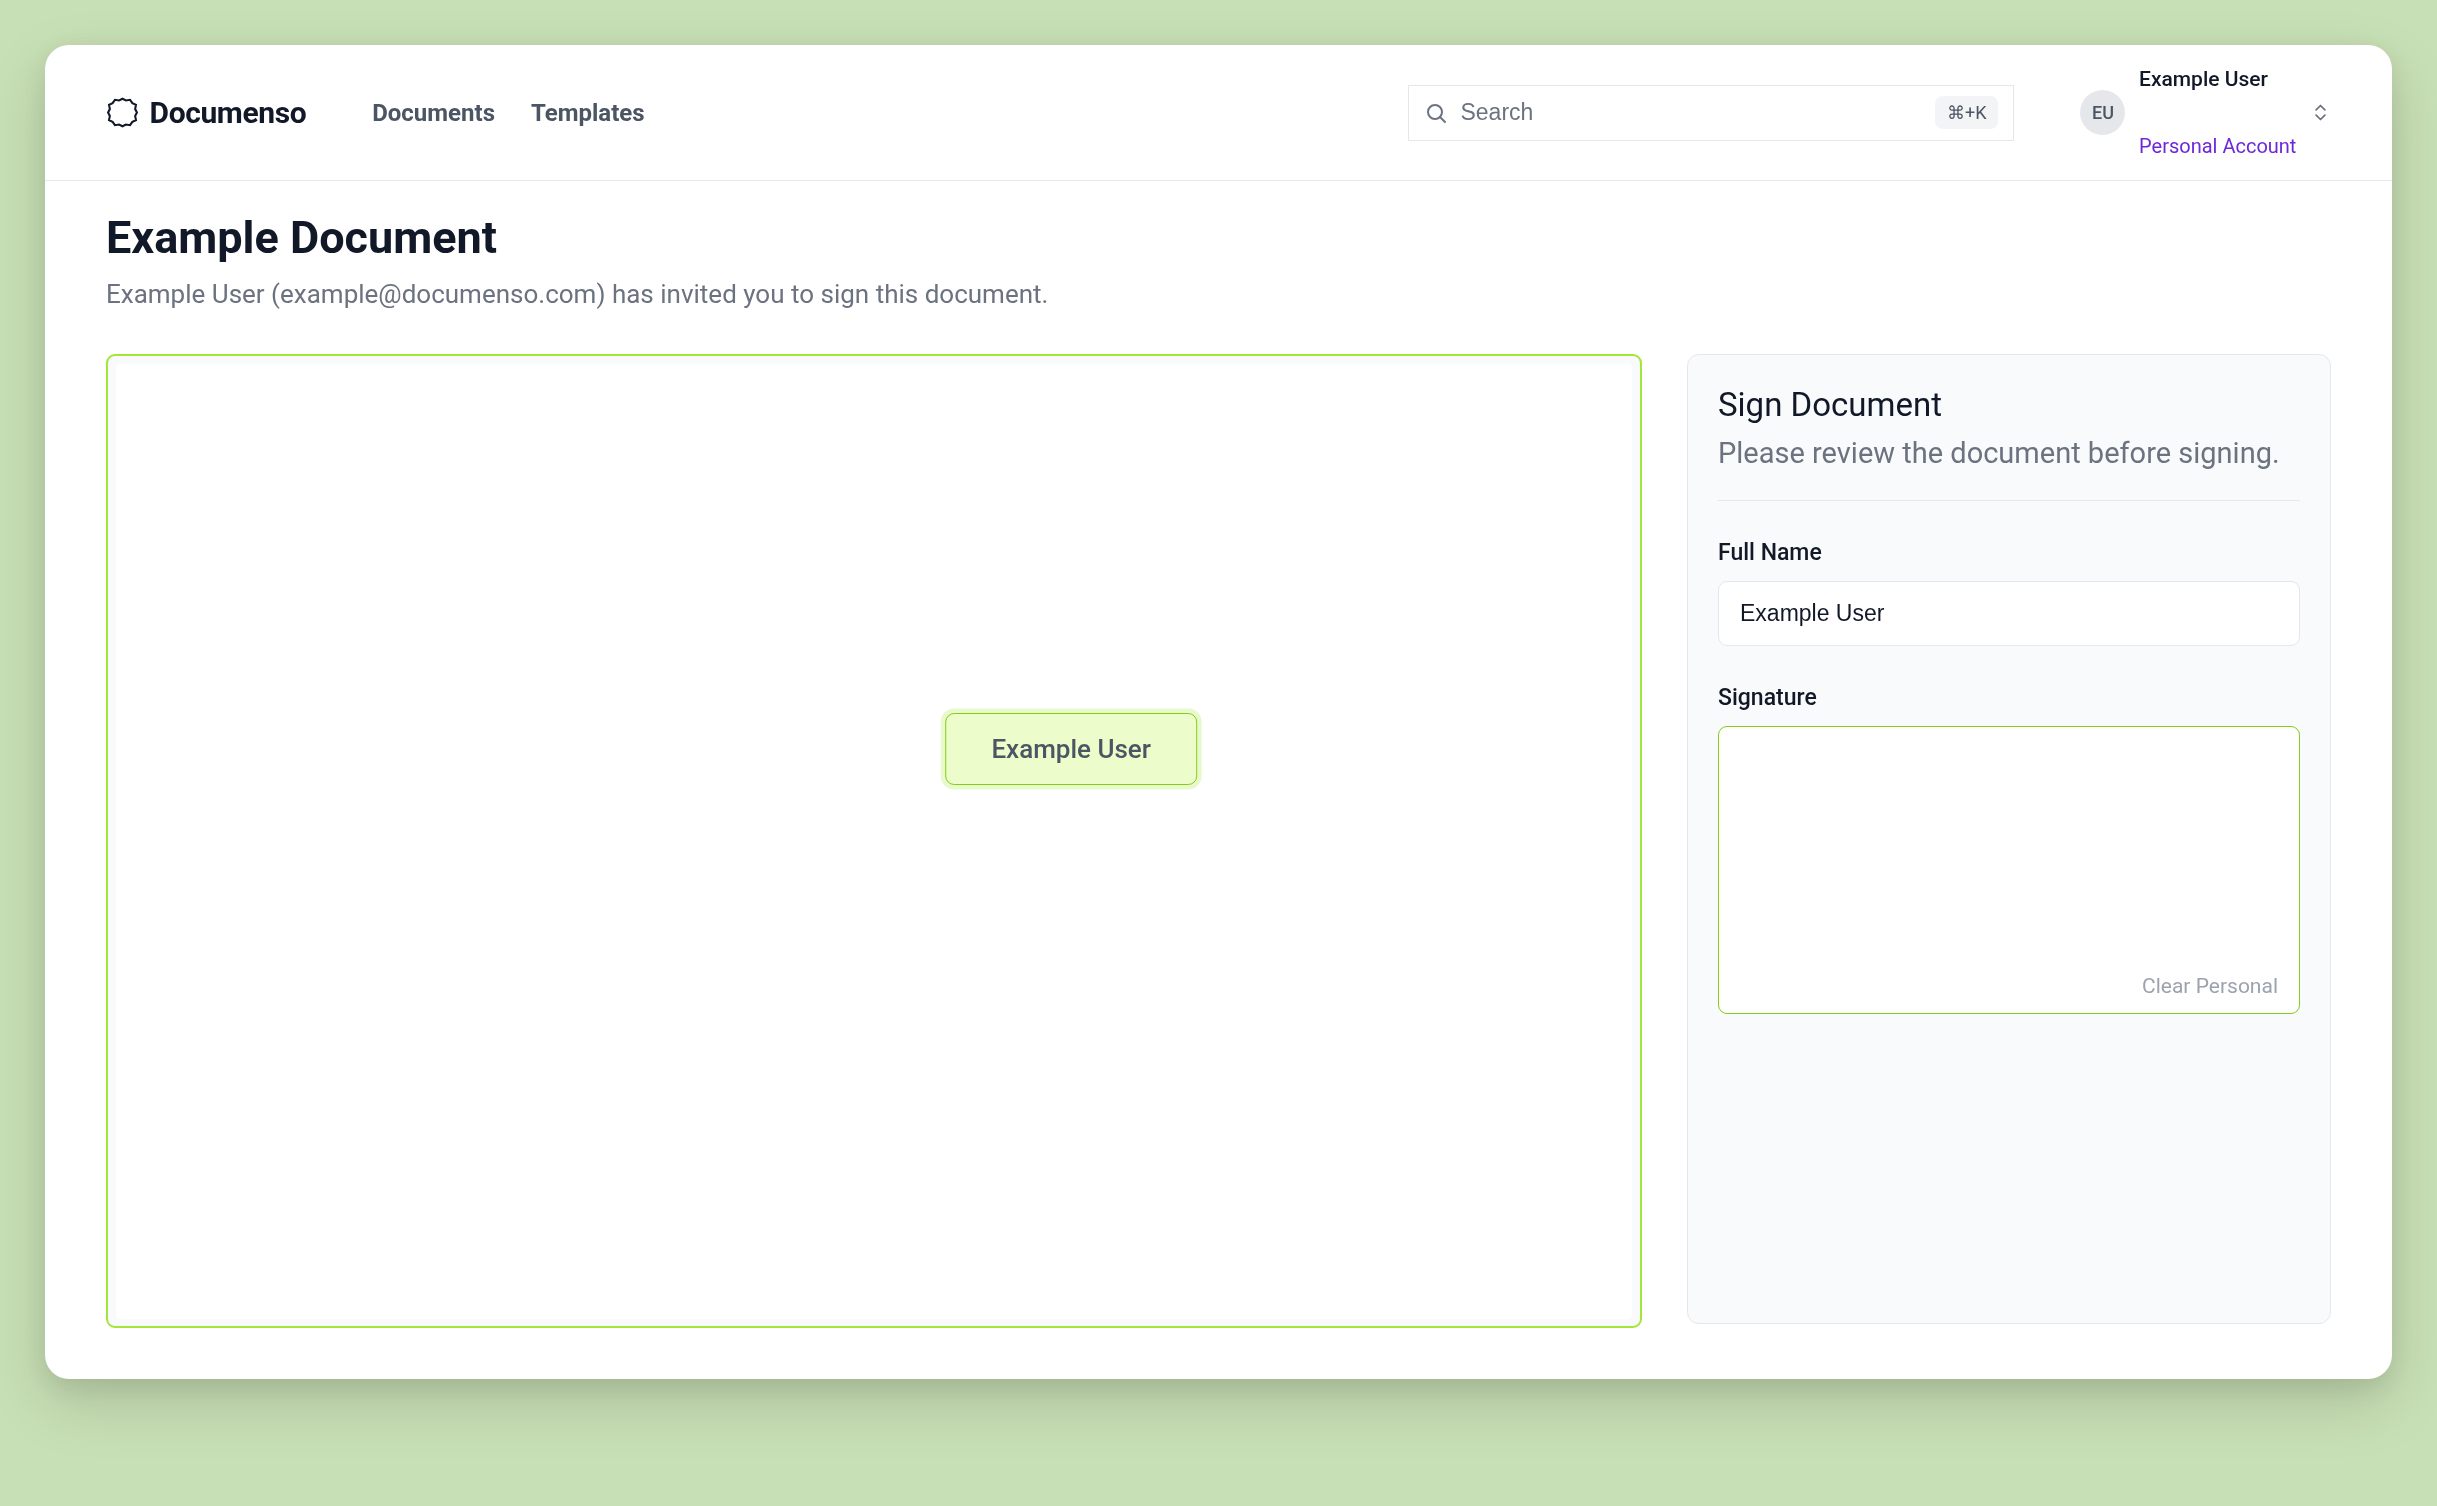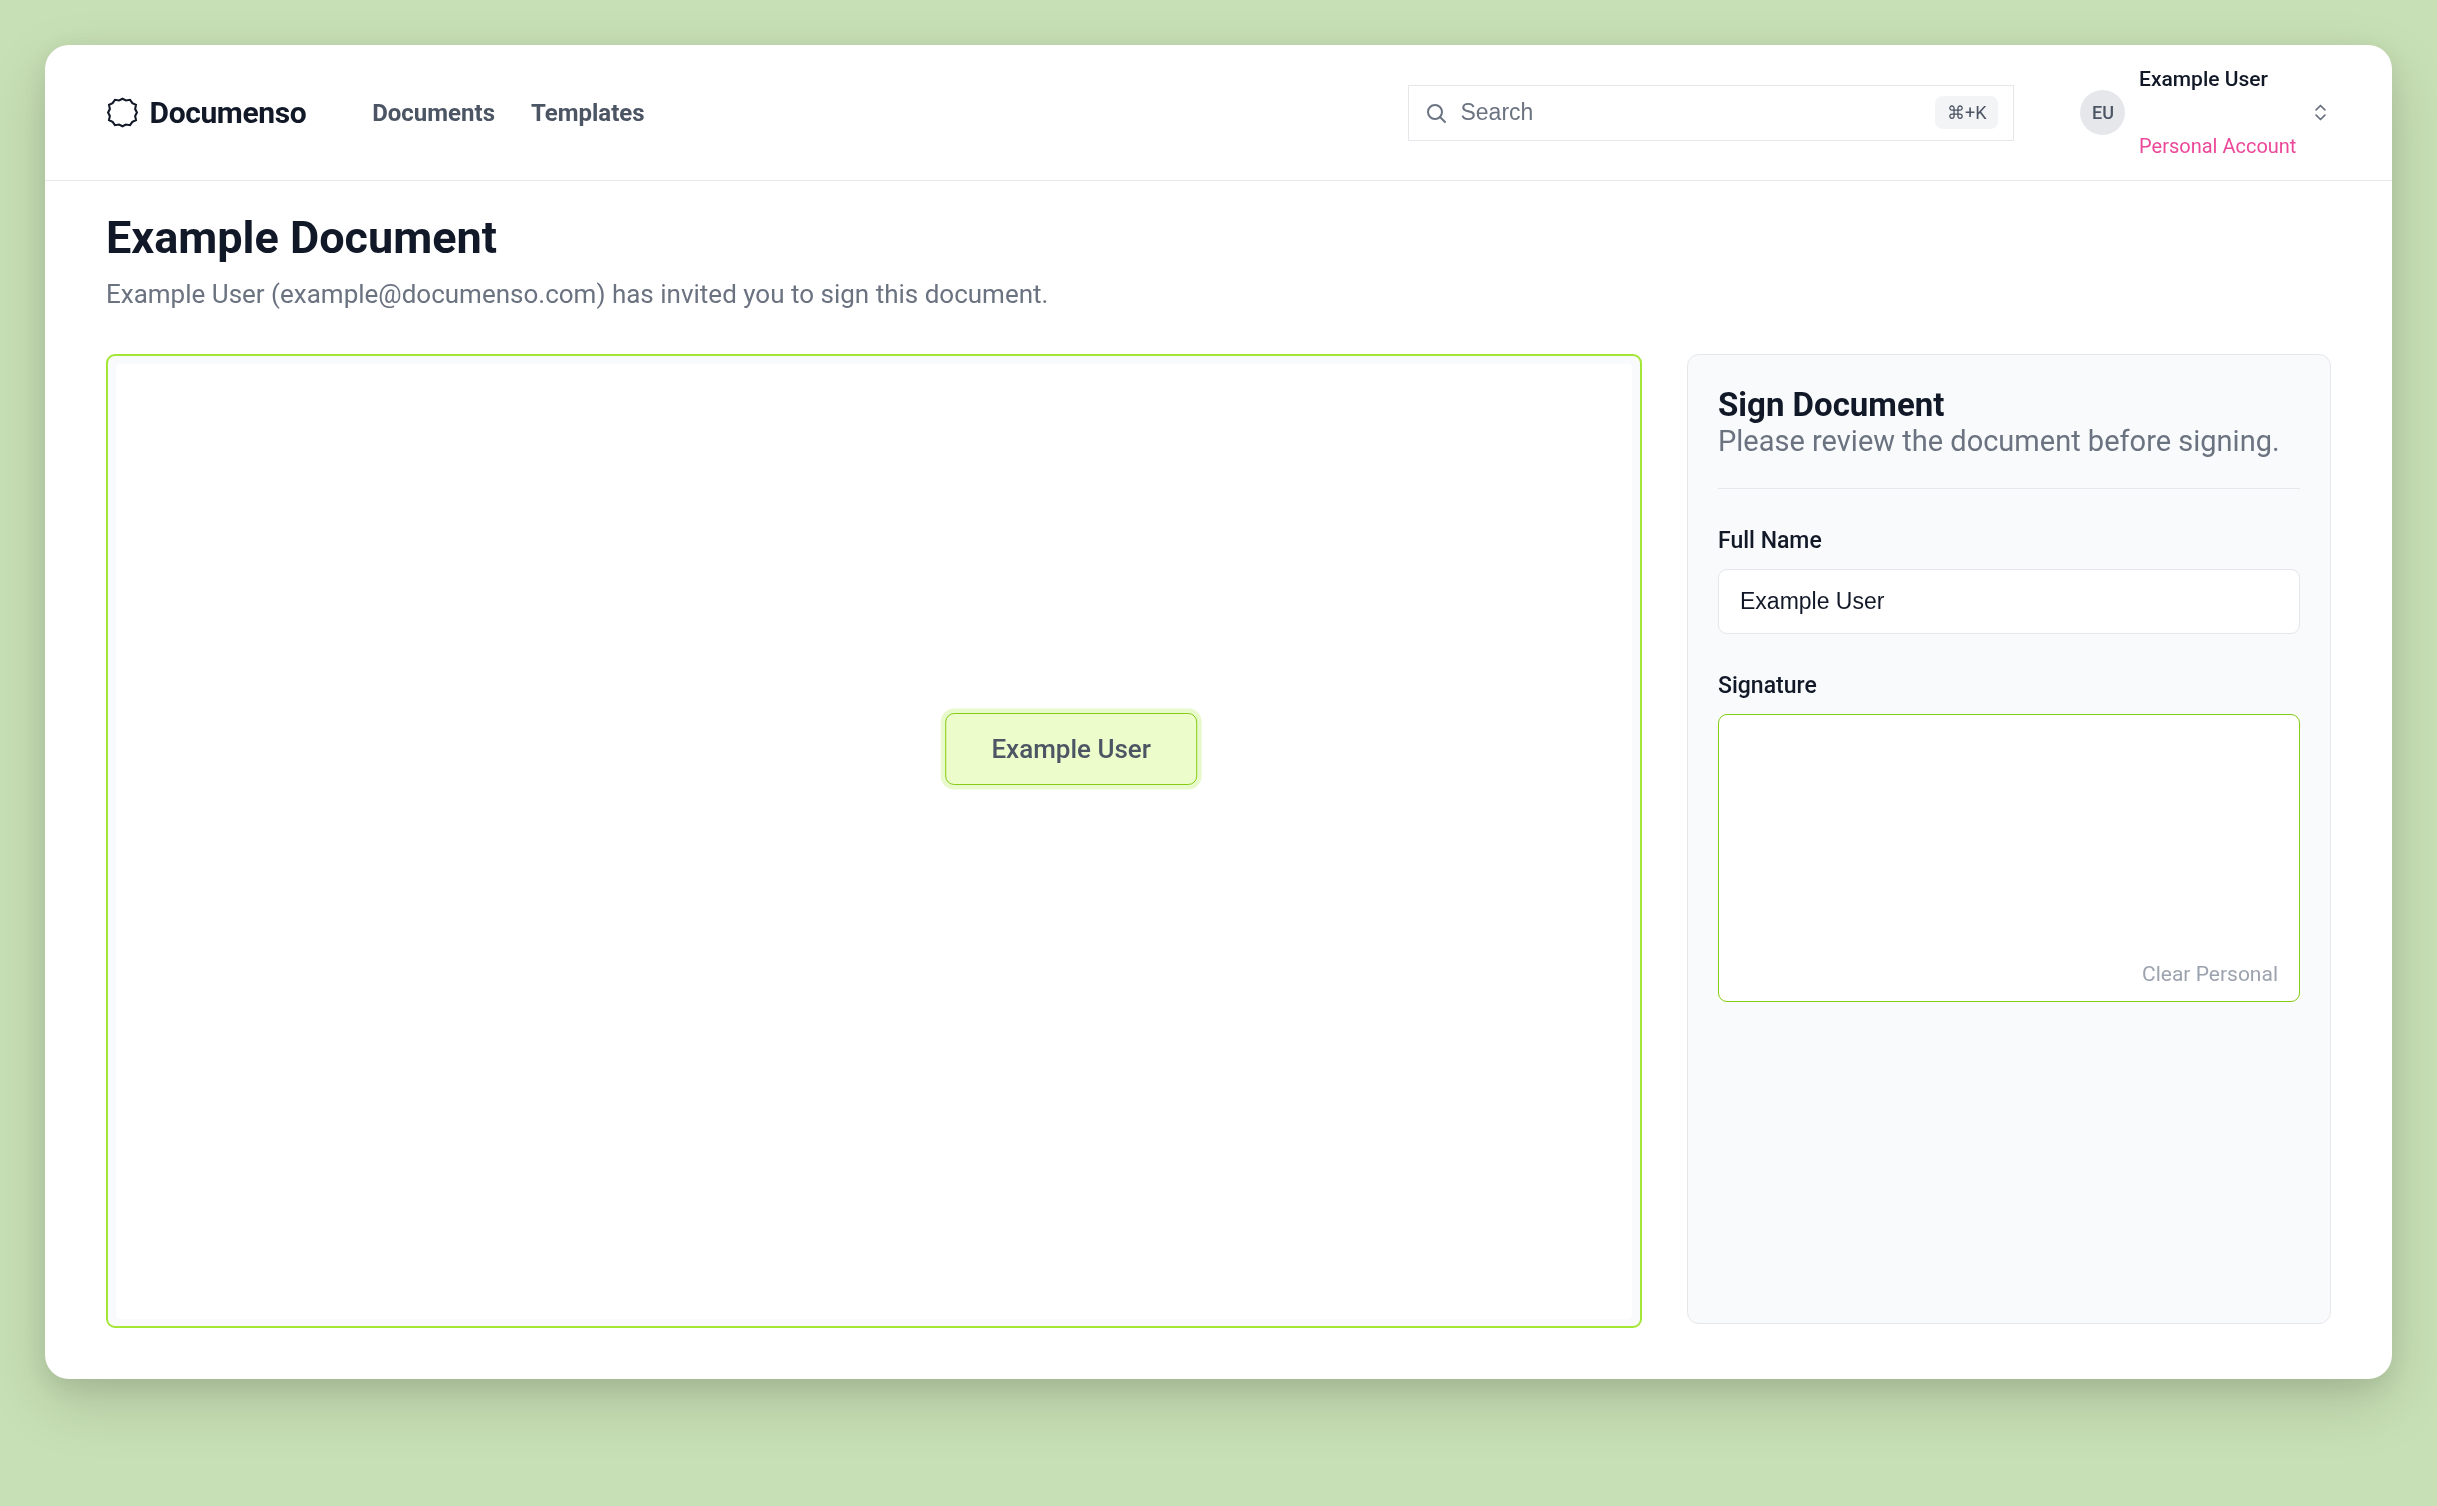--- a/index.html
+++ b/index.html
@@ -97,21 +97,21 @@
   background: #e5e7eb;
   display: flex;
   align-items: center;
   justify-content: center;
   font-size: 18px;
   font-weight: 500;
   color: #4b5563;
 }
 .user-info { display: flex; flex-direction: column; }
 .user-name { font-size: 21px; font-weight: 500; color: #111827; line-height: 1.3; }
-.user-sub { font-size: 20px; color: #ec4899; line-height: 1.3; margin-top: 40px; }
+.user-sub { font-size: 20px; color: #6d28d9; line-height: 1.3; margin-top: 40px; }
 .chevrons { width: 21px; height: 21px; stroke: #6b7280; }
 
 .content {
   padding: 30px 61px 0 61px;
 }
 .page-title {
   font-size: 45px;
   font-weight: 700;
   color: #111827;
   margin-bottom: 15px;
@@ -162,22 +162,23 @@
 .side-panel {
   width: 644px;
   background: #f9fafb;
   border: 0.8px solid #e5e7eb;
   border-radius: 12px;
   padding: 30px;
   min-height: 970px;
 }
 .panel-title {
   font-size: 33px;
-  font-weight: 700;
-  color: #111827;
+  font-weight: 400;
+  color: #111827;
+  margin-bottom: 12px;
 }
 .panel-subtitle {
   font-size: 29px;
   color: #6b7280;
   padding-bottom: 30px;
   border-bottom: 0.8px solid #e5e7eb;
 }
 .form-group { margin-top: 38px; }
 .form-label {
   font-size: 23px;

